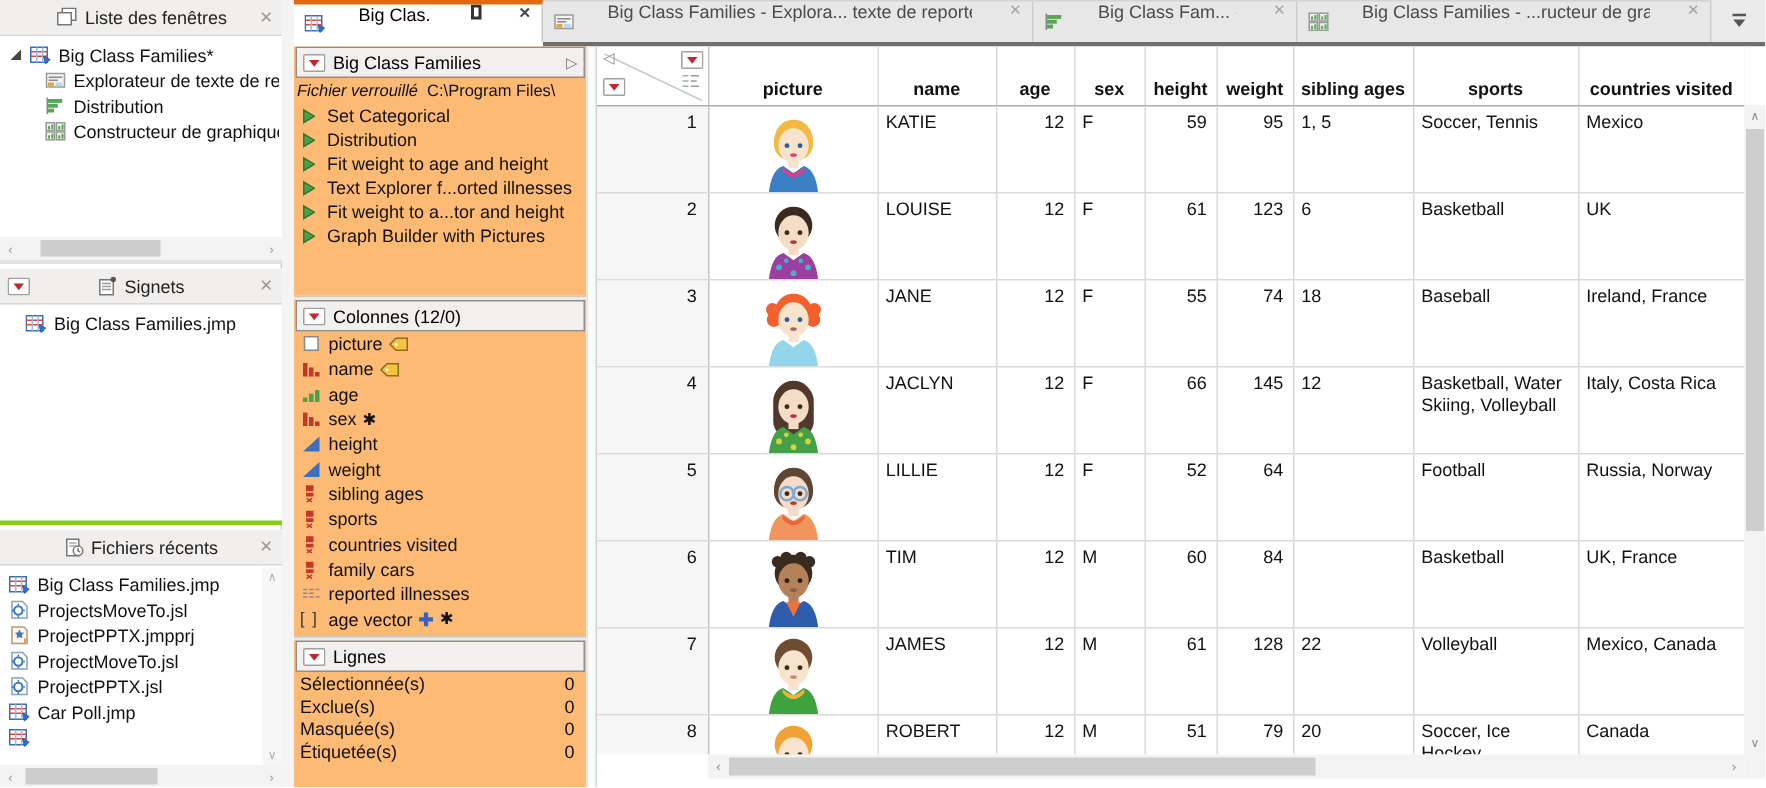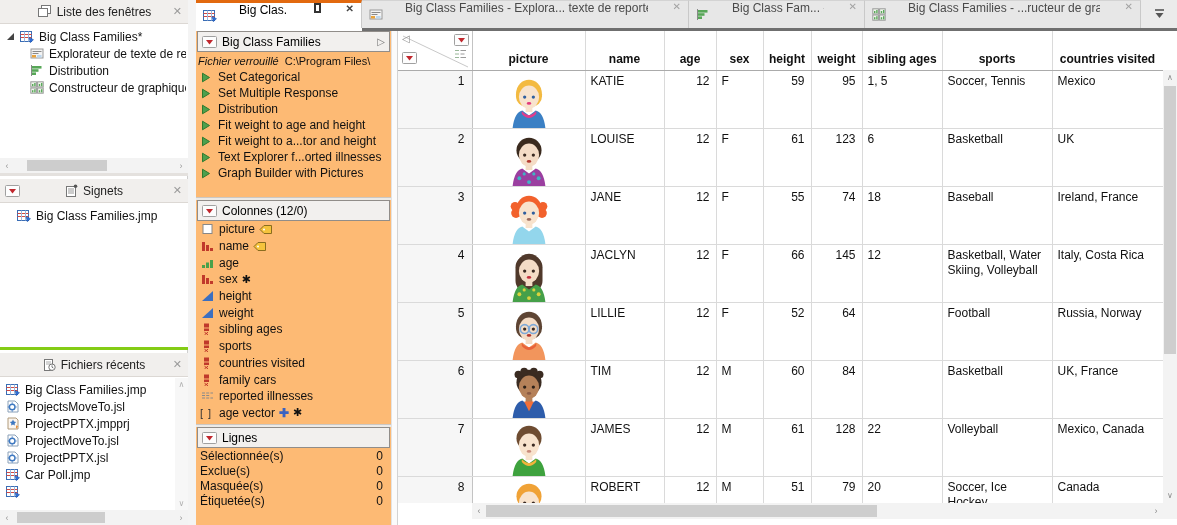--- a/index.html
+++ b/index.html
@@ -407,53 +407,45 @@
               </svg>
             </span>
             <span>Set Categorical</span>
           </div>
           <div class="script">
             <span class="ic">
               <svg width="10" height="11" viewBox="0 0 10 11">
                 <path d="M1.5 1.2l7 4.3-7 4.3z" fill="#4da04d" stroke="#2e7a2e"></path>
               </svg>
             </span>
-            <span>Set Multiple Response</span>
+            <span>Distribution</span>
           </div>
           <div class="script">
             <span class="ic">
               <svg width="10" height="11" viewBox="0 0 10 11">
                 <path d="M1.5 1.2l7 4.3-7 4.3z" fill="#4da04d" stroke="#2e7a2e"></path>
               </svg>
             </span>
-            <span>Distribution</span>
+            <span>Fit weight to age and height</span>
           </div>
           <div class="script">
             <span class="ic">
               <svg width="10" height="11" viewBox="0 0 10 11">
                 <path d="M1.5 1.2l7 4.3-7 4.3z" fill="#4da04d" stroke="#2e7a2e"></path>
               </svg>
             </span>
-            <span>Fit weight to age and height</span>
+            <span>Text Explorer f...orted illnesses</span>
           </div>
           <div class="script">
             <span class="ic">
               <svg width="10" height="11" viewBox="0 0 10 11">
                 <path d="M1.5 1.2l7 4.3-7 4.3z" fill="#4da04d" stroke="#2e7a2e"></path>
               </svg>
             </span>
             <span>Fit weight to a...tor and height</span>
-          </div>
-          <div class="script">
-            <span class="ic">
-              <svg width="10" height="11" viewBox="0 0 10 11">
-                <path d="M1.5 1.2l7 4.3-7 4.3z" fill="#4da04d" stroke="#2e7a2e"></path>
-              </svg>
-            </span>
-            <span>Text Explorer f...orted illnesses</span>
           </div>
           <div class="script">
             <span class="ic">
               <svg width="10" height="11" viewBox="0 0 10 11">
                 <path d="M1.5 1.2l7 4.3-7 4.3z" fill="#4da04d" stroke="#2e7a2e"></path>
               </svg>
             </span>
             <span>Graph Builder with Pictures</span>
           </div>
         </div>

